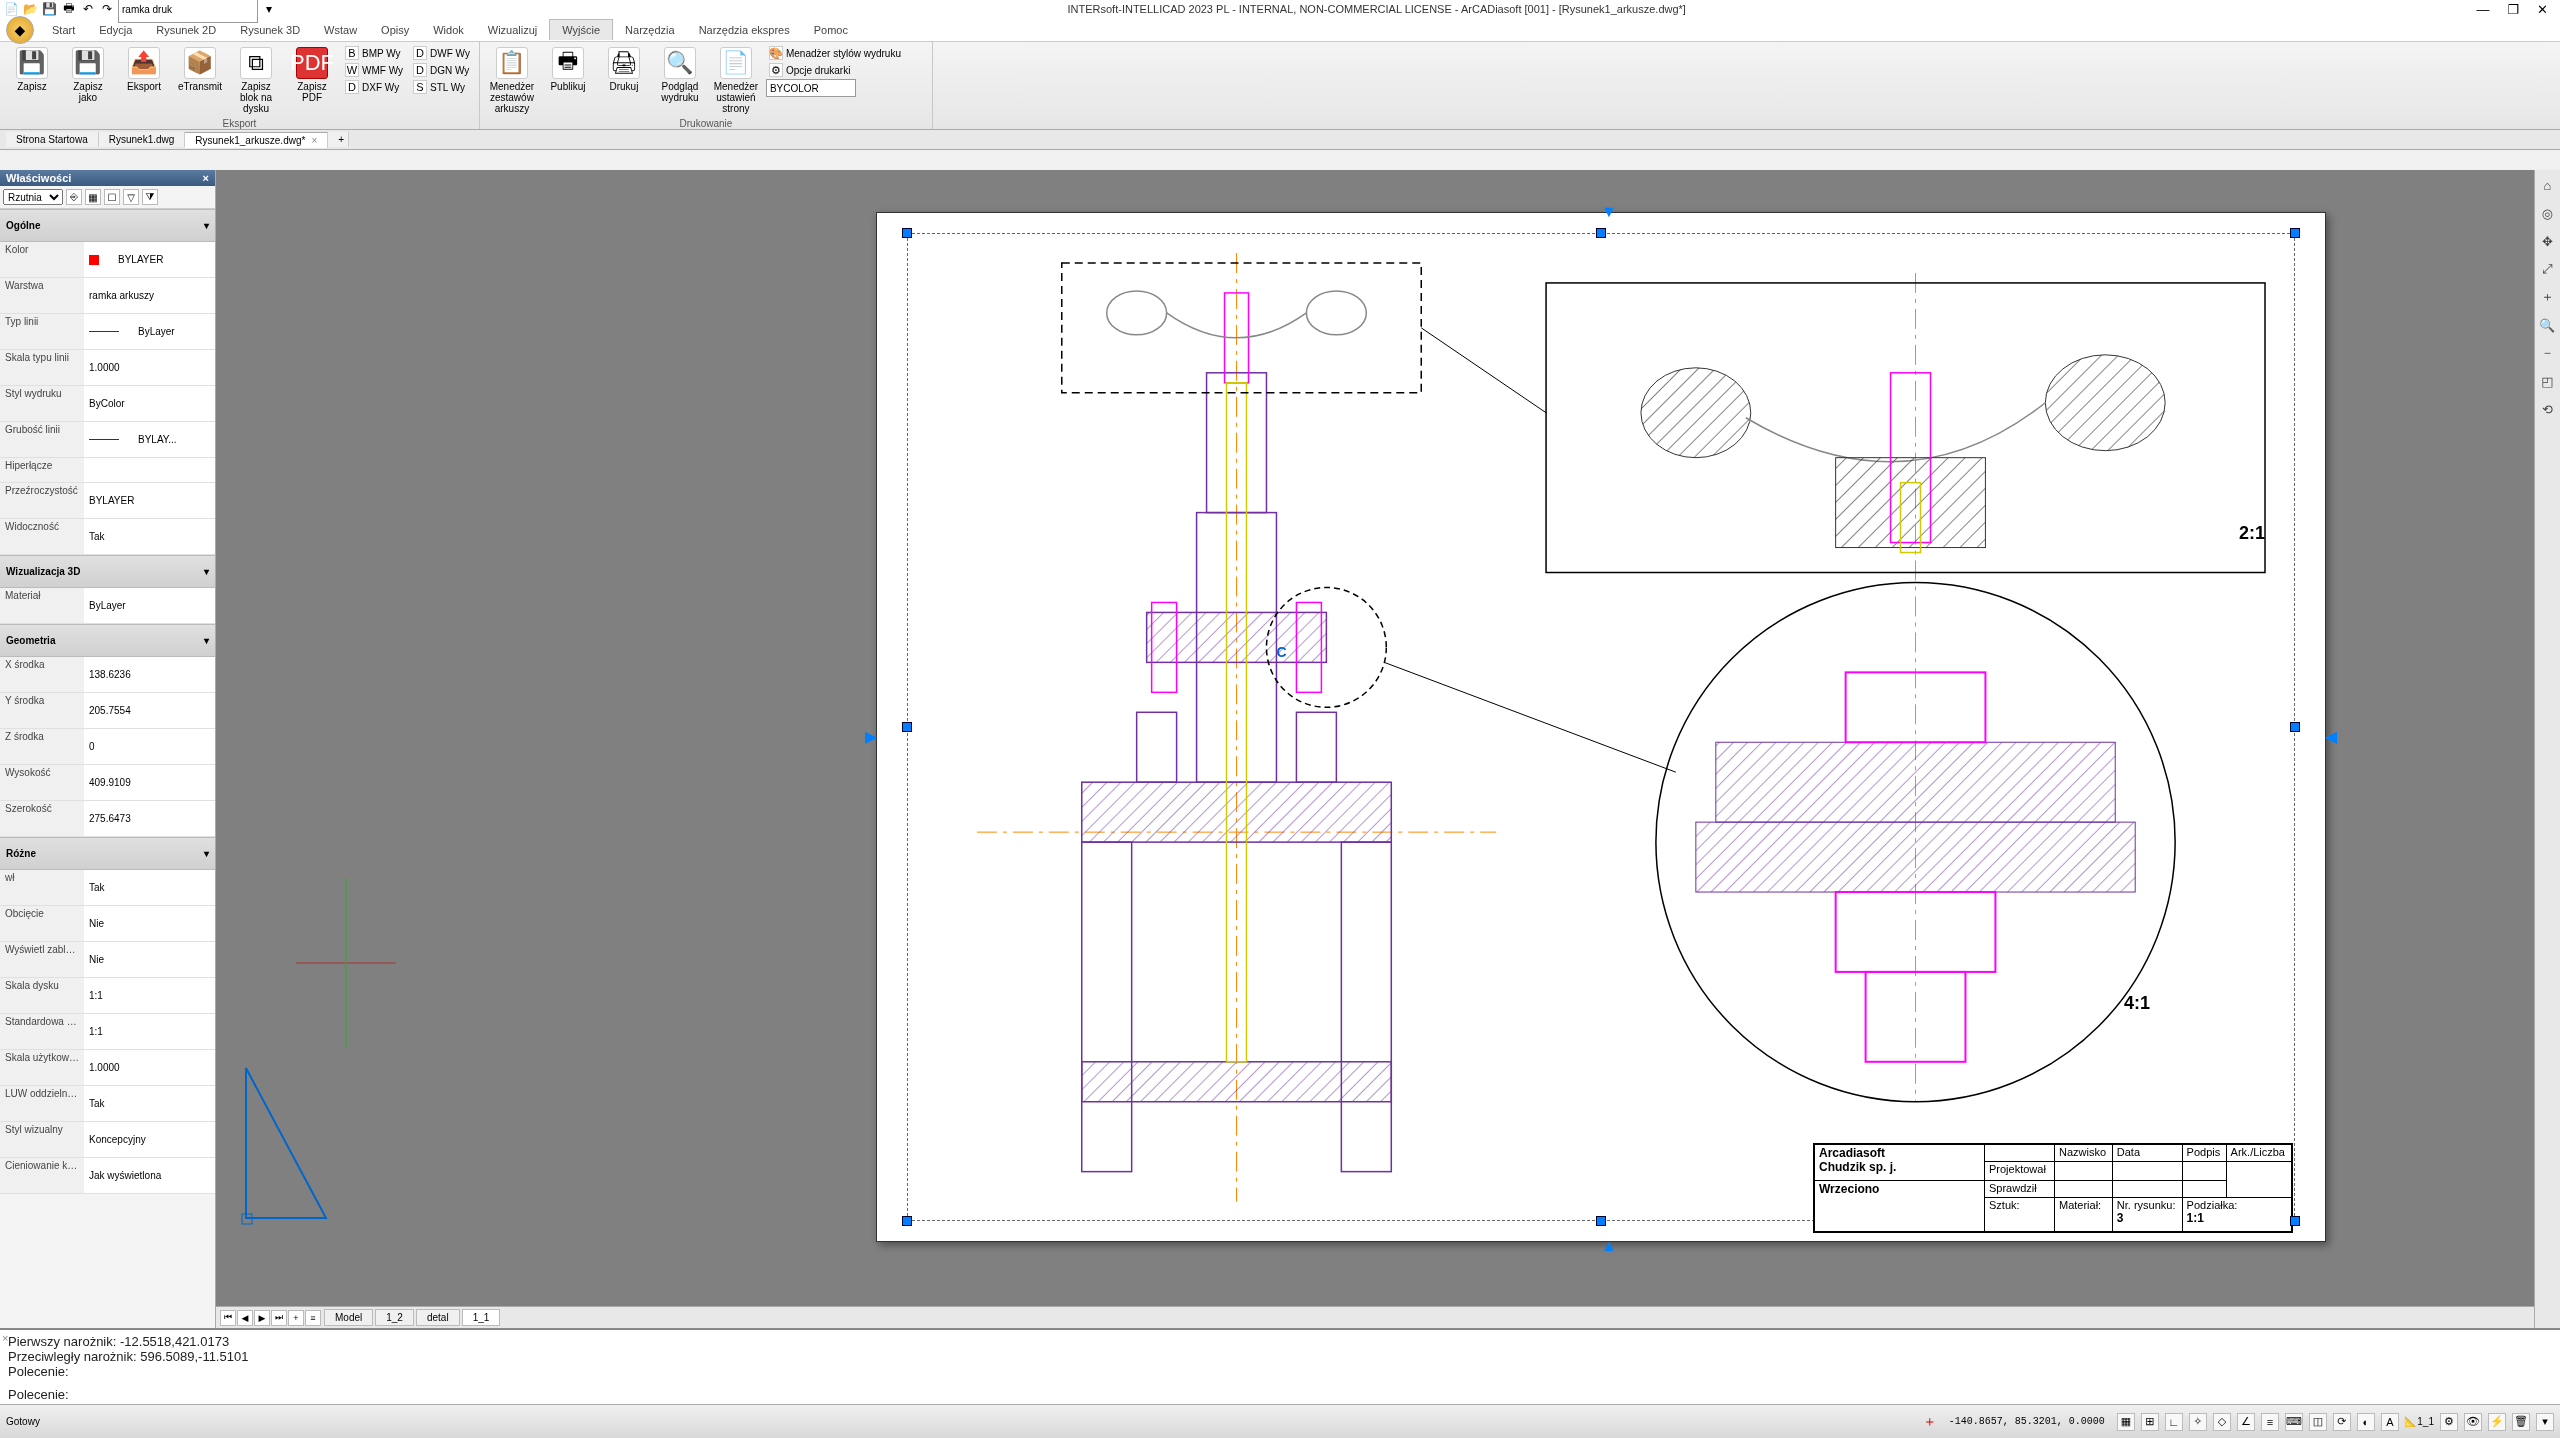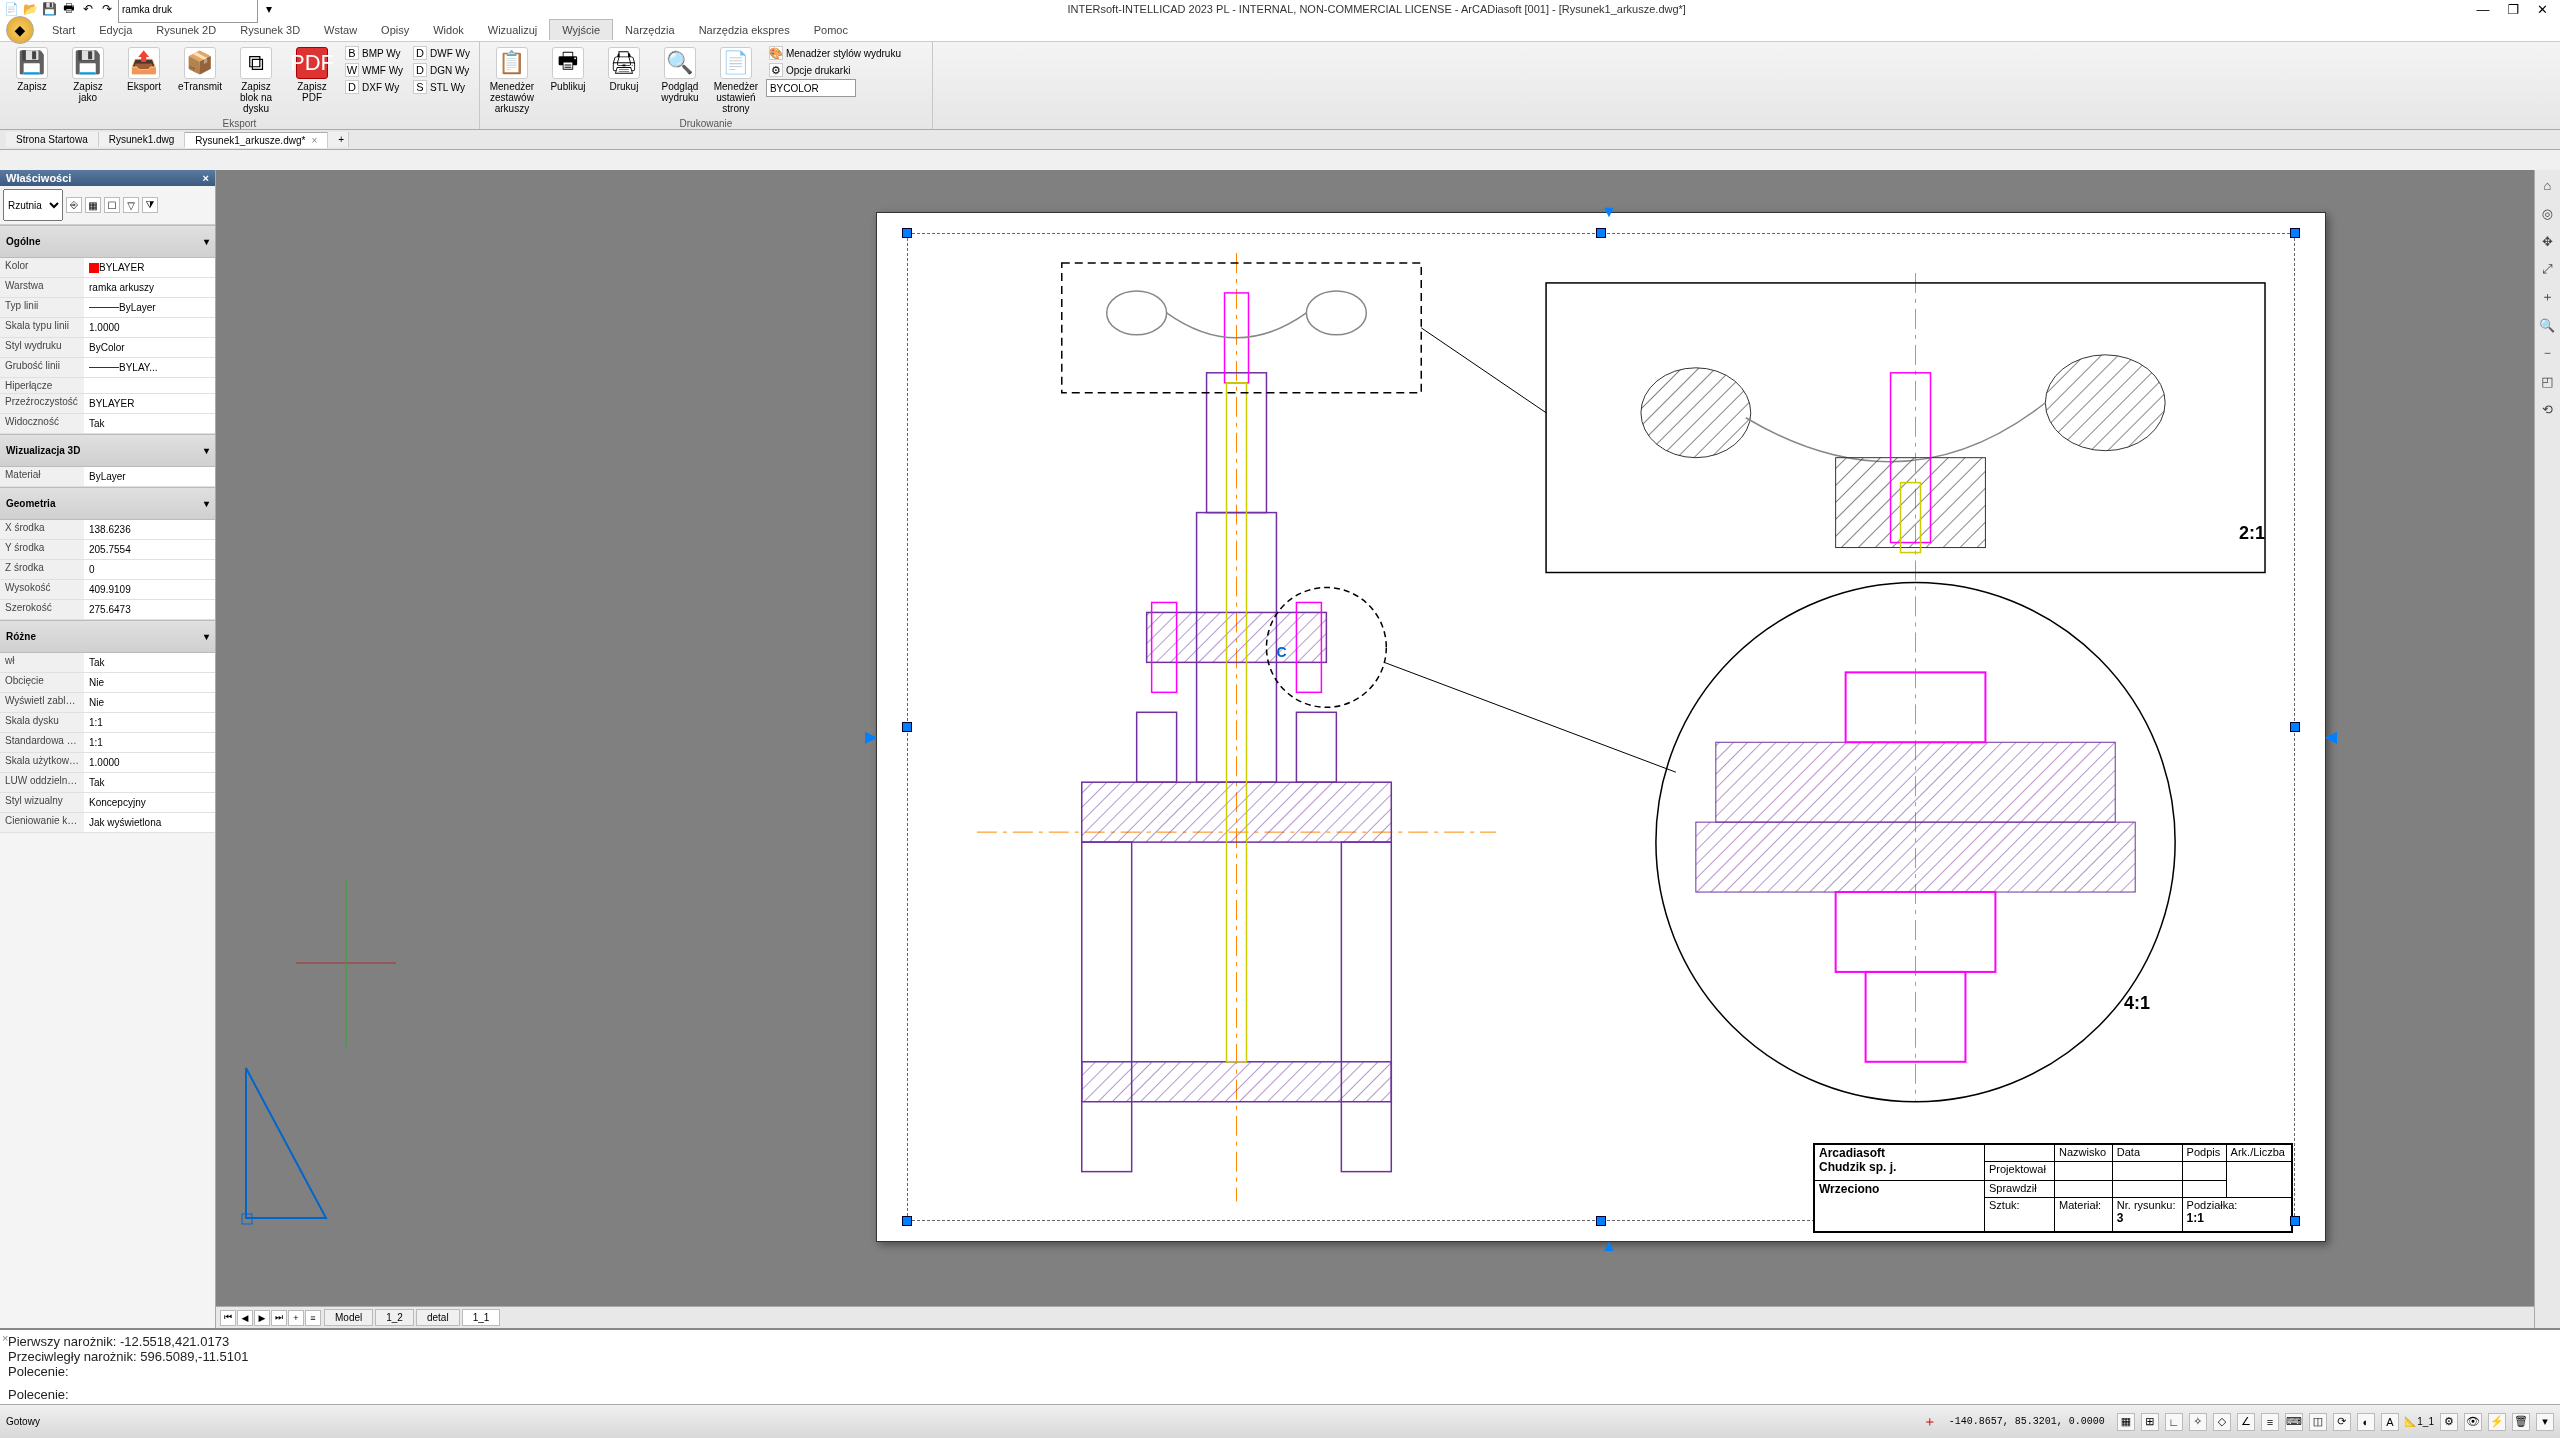--- a/index.html
+++ b/index.html
@@ -37,26 +37,26 @@
 .doc-tab.active { background: #fff; border-top: 1px solid #aaa;}
 .doc-tab .close { margin-left: 6px; color: #888; }
 
 
 .main { position: absolute; top: 170px; bottom: 110px; left: 0; right: 0; display: flex; }
 
 
 .props { width: 216px; background: #f4f4f4; border-right: 1px solid #aaa; font-size: 10px; overflow: hidden; }
 .props-title { background: linear-gradient(#5a7aa0,#3a5a80); color: #fff; padding: 2px 6px; font-size: 11px; font-weight: bold; display:flex;justify-content:space-between;}
 .props-toolbar { padding: 3px; display: flex; gap: 3px; align-items: center; border-bottom: 1px solid #ccc; }
-.props-toolbar select { font-size: 10px; height: 32px; width: 60px; }
+.props-toolbar select { font-size: 10px; height: 16px; width: 60px; }
 .props-toolbar .tb-ico { width:16px;height:16px;border:1px solid #bbb;background:#fff;display:inline-flex;align-items:center;justify-content:center;font-size:10px;cursor:pointer;}
 .prop-section { background: linear-gradient(#e0e0e0,#d0d0d0); padding: 10px 6px; font-weight: bold; border-top: 1px solid #bbb; border-bottom: 1px solid #bbb; display:flex;justify-content:space-between;}
 .prop-row { display: flex; border-bottom: 1px solid #e0e0e0; }
 .prop-key { width: 84px; padding: 2px 5px; background: #f0f0f0; color: #444; overflow:hidden;text-overflow:ellipsis;white-space:nowrap;}
-.prop-val { flex: 1; padding: 4px 5px; background: #fff; display:flex;align-items:center;gap:0;}
+.prop-val { flex: 1; padding: 12px 5px; background: #fff; display:flex;align-items:center;gap:19px;}
 .color-swatch {width:10px;height:10px;background:red;display:inline-block;}
 .lt-sample {width:30px;height:1px;border-top:1px solid #333;display:inline-block;}
 
 
 .canvas-wrap { flex: 1; position: relative; background: #808080; }
 .canvas-inner { position: absolute; left:0;right:26px;top:0;bottom:0; background:#808080;}
 .paper { position: absolute; left: 660px; top: 42px; width: 1450px; height: 1030px; background: #fff; box-shadow: 3px 3px 8px rgba(0,0,0,0.4); border:1px solid #333;}
 .paper-margin { position:absolute; left:30px;top:20px;right:30px;bottom:20px; border:1px dashed #666;}
 .viewport-sel { position:absolute; left:30px;top:20px;right:30px;bottom:20px; }
 .grip { position:absolute;width:10px;height:10px;background:#0080ff;border:1px solid #003;}

